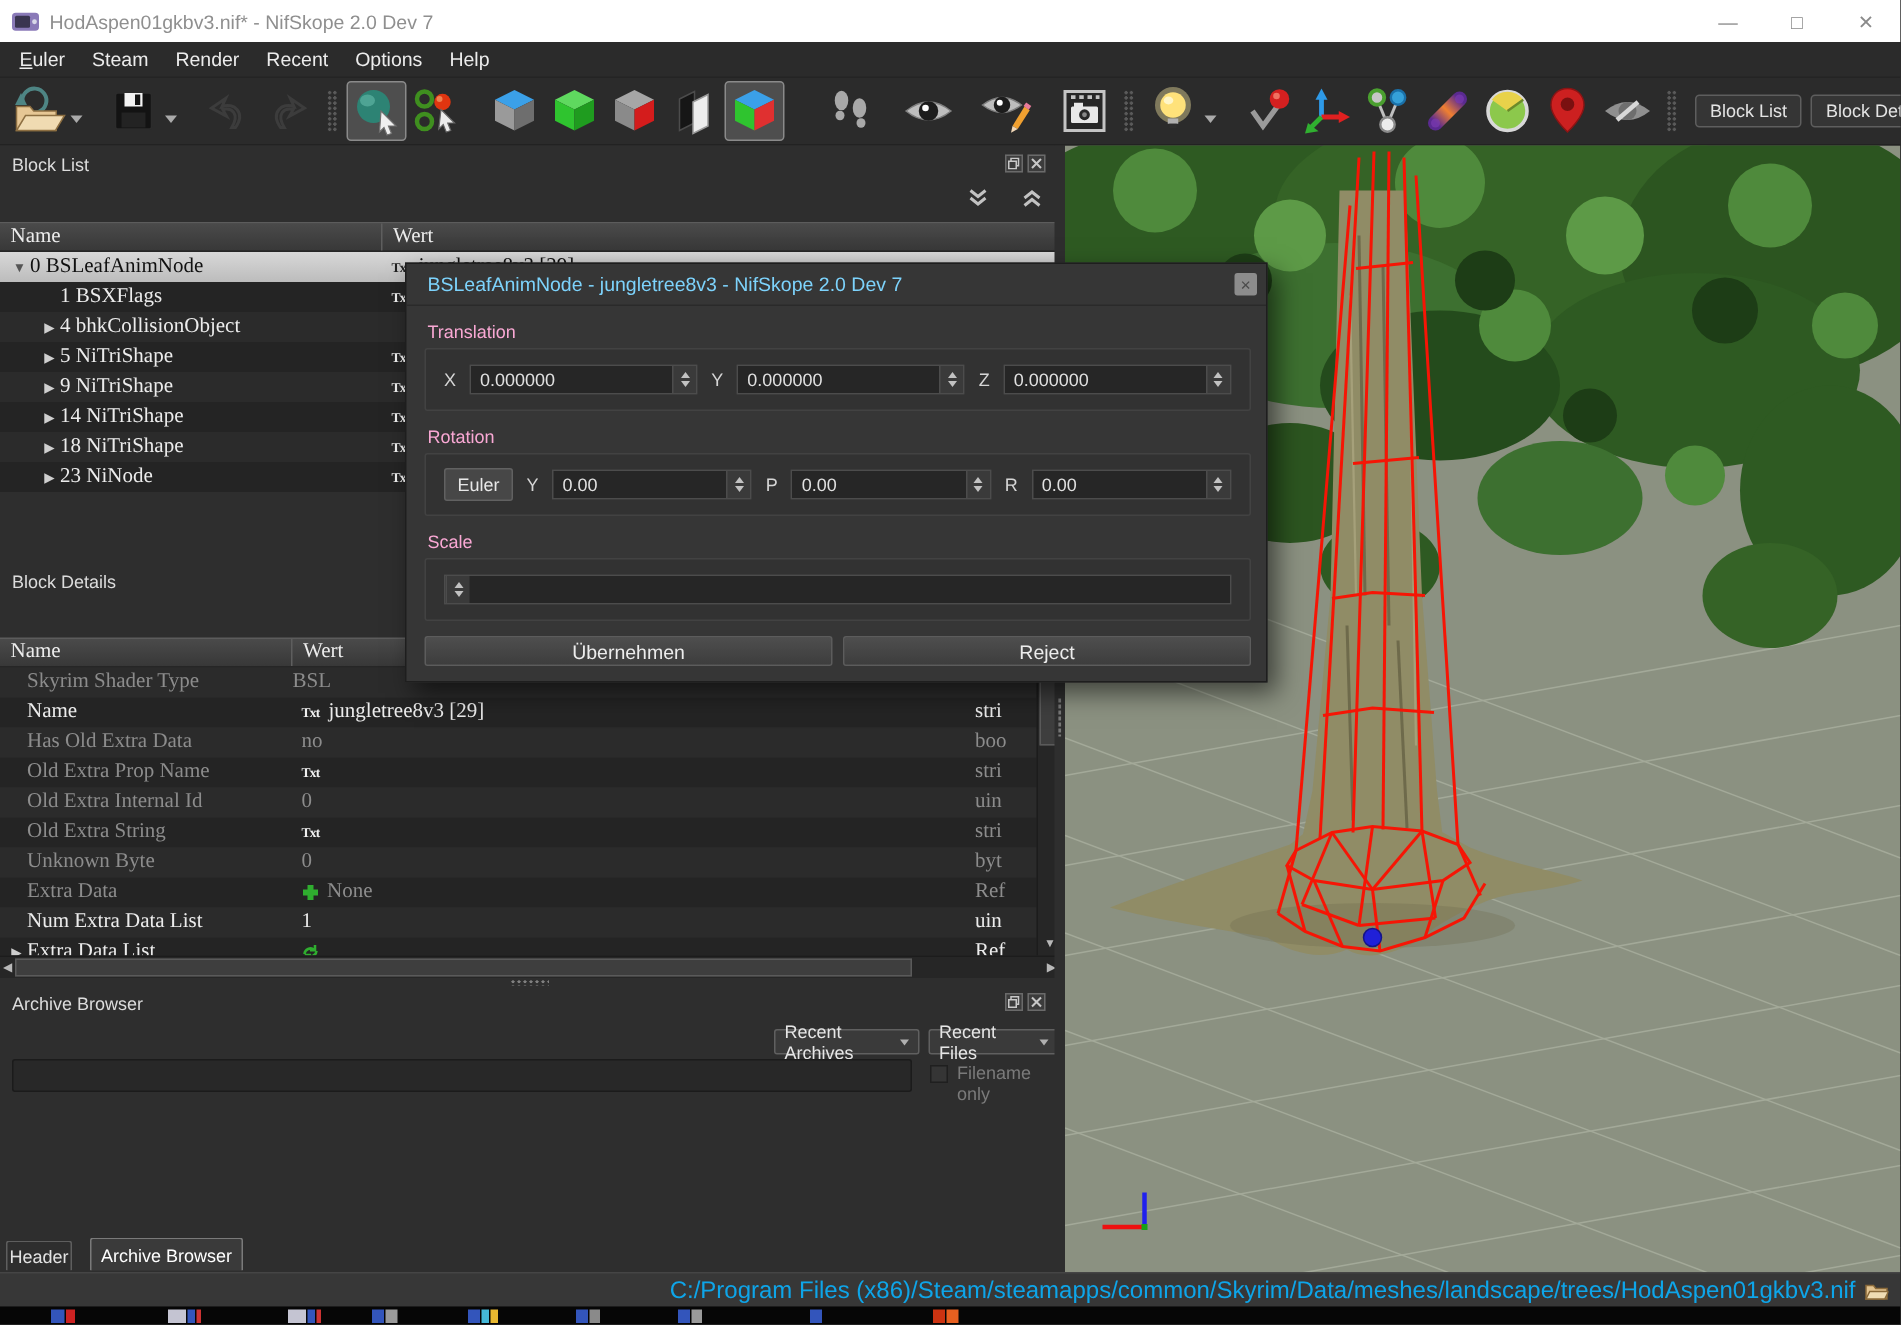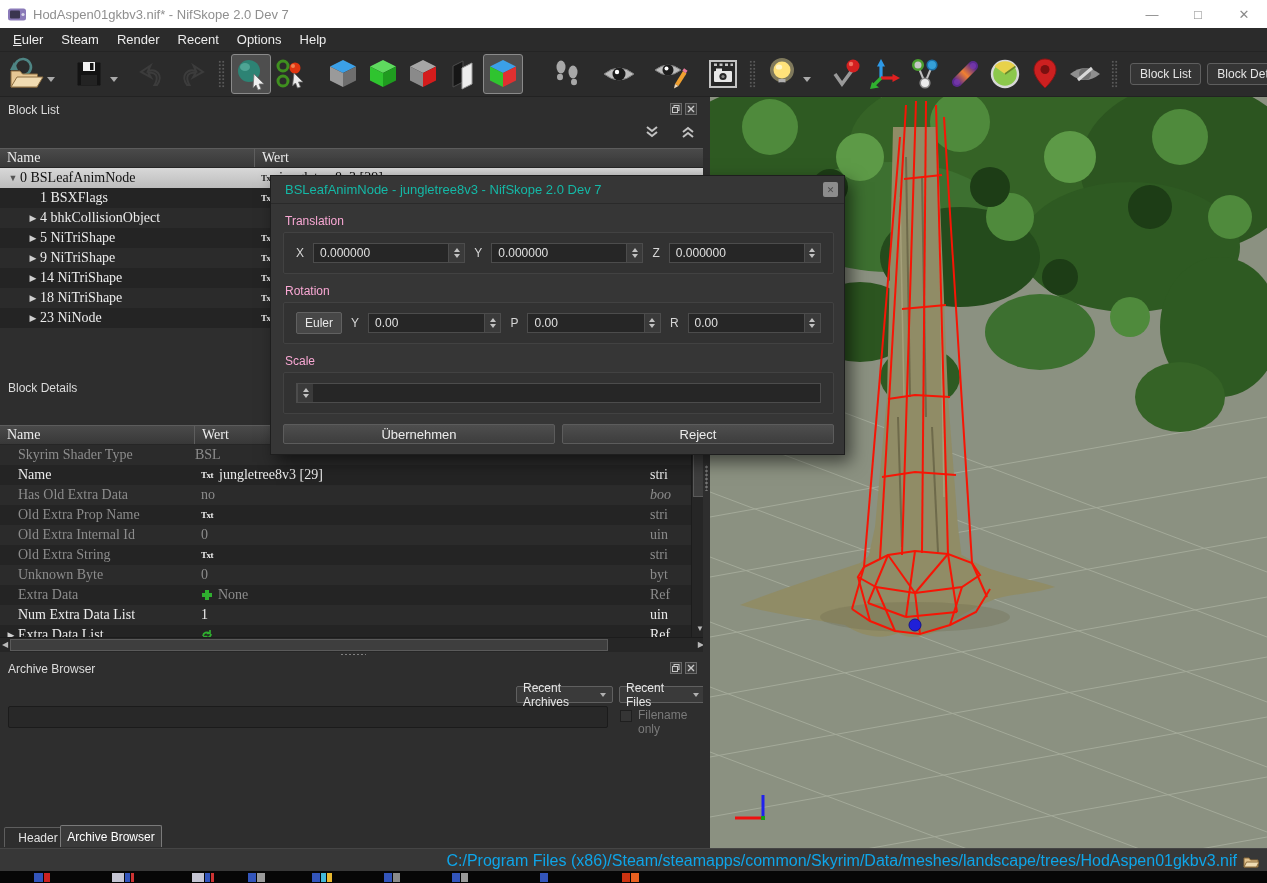--- a/index.html
+++ b/index.html
@@ -71,21 +71,21 @@
 
 .tab{position:absolute;height:22px;border:1px solid #5e5e5e;border-bottom:none;background:#2e2e2e;color:#e2e2e2;font-size:12px;display:flex;align-items:center;justify-content:center;border-radius:2px 2px 0 0}
 .tab.active{background:#3a3a3a;color:#fff;border-color:#7a7a7a}
 
 
 .viewport{position:absolute;left:710px;top:97px;width:557px;height:751px}
 
 
 .dialog{position:absolute;left:270px;top:175px;width:575px;height:280px;background:#363636;border:1px solid #1e1e1e;box-shadow:6px 7px 16px rgba(0,0,0,0.55);z-index:50}
 .dlg-title{position:relative;height:28px;border-bottom:1px solid #2a2a2a;display:flex;align-items:center}
-.dlg-title-text{color:#14b8a6;font-size:13px;margin-left:14px}
+.dlg-title-text{color:#7dd3fc;font-size:13px;margin-left:14px}
 .dlg-close{position:absolute;right:6px;top:6px;width:15px;height:15px;background:#9c9c9c;border-radius:2px;color:#4f4f4f;font-size:9px;display:flex;align-items:center;justify-content:center;opacity:0.85}
 .dlg-label{position:absolute;left:14px;font-size:12px;color:#f9a8d4}
 .group{position:absolute;left:12px;width:551px;height:42px;background:#323232;border:1px solid #424242;border-radius:2px;display:flex;align-items:center;padding:0 12px;gap:9px}
 .fld-label{font-size:12px;color:#d6d6d6;flex:0 0 auto}
 .spin{flex:1 1 0;height:20px;background:#262626;border:1px solid #4c4c4c;display:flex;align-items:center}
 .spin .val{flex:1;font-size:12px;color:#e0e0e0;padding-left:6px;white-space:nowrap;overflow:hidden}
 .spin .val .hl{background:#a8a8a8;color:#000}
 .spin-btns{width:16px;height:100%;border-left:1px solid #4c4c4c;background:#3a3a3a;display:flex;flex-direction:column;align-items:center;justify-content:space-evenly;flex:0 0 auto}
 .tri-up{width:0;height:0;border:3.5px solid transparent;border-bottom:4.5px solid #c2c2c2}
 .tri-down{width:0;height:0;border:3.5px solid transparent;border-top:4.5px solid #c2c2c2}
@@ -473,21 +473,21 @@
             </div>
           </div>
           <div class="t-row muted">
             <div class="cell" style="width: 195px; padding-left: 4px;">
               <span class="arr"></span>
               <span class="nm">Has Old Extra Data</span>
             </div>
             <div class="cell" style="width: 455px; padding-left: 6px;">
               <span class="wv">no</span>
             </div>
-            <div class="cell" style="flex: 1 1 0%; font-style: italic;">
+            <div class="cell" style="flex: 1 1 0%;">
               <span class="nm">boo</span>
             </div>
           </div>
           <div class="t-row alt muted">
             <div class="cell" style="width: 195px; padding-left: 4px; align-items: center;">
               <span class="arr"></span>
               <span class="nm">Old Extra Prop Name</span>
             </div>
             <div class="cell" style="width: 455px; padding-left: 6px;">
               <span class="txt-ic">Txt</span>
@@ -613,21 +613,21 @@
         <span class="dd-sm"></span>
     </div>
     <div class="ab-btn" style="left:619px;top:589px;width:87px">
       <span>Recent Files</span>
         <span class="dd-sm"></span>
     </div>
     <div class="ab-input"></div>
     <div class="ab-check"></div>
     <div class="ab-check-label">Filename only</div>
 
-    <div class="tab" style="left:4px;top:730px;width:68px;height:20px">Header</div>
+    <div class="tab" style="left:4px;top:730px;width:44px;height:20px">Header</div>
     <div class="tab active" style="left:60px;top:728px;width:102px">Archive Browser</div>
   </div>
 
   <div class="v-splitter">
       <div class="grip"></div>
     </div>
 
   <svg class="viewport" viewBox="0 0 557 751">
     <rect x="0" y="0" width="557" height="751" fill="#8b9181"></rect>
     <g stroke="#bcc2b1" stroke-width="1" opacity="0.5">

